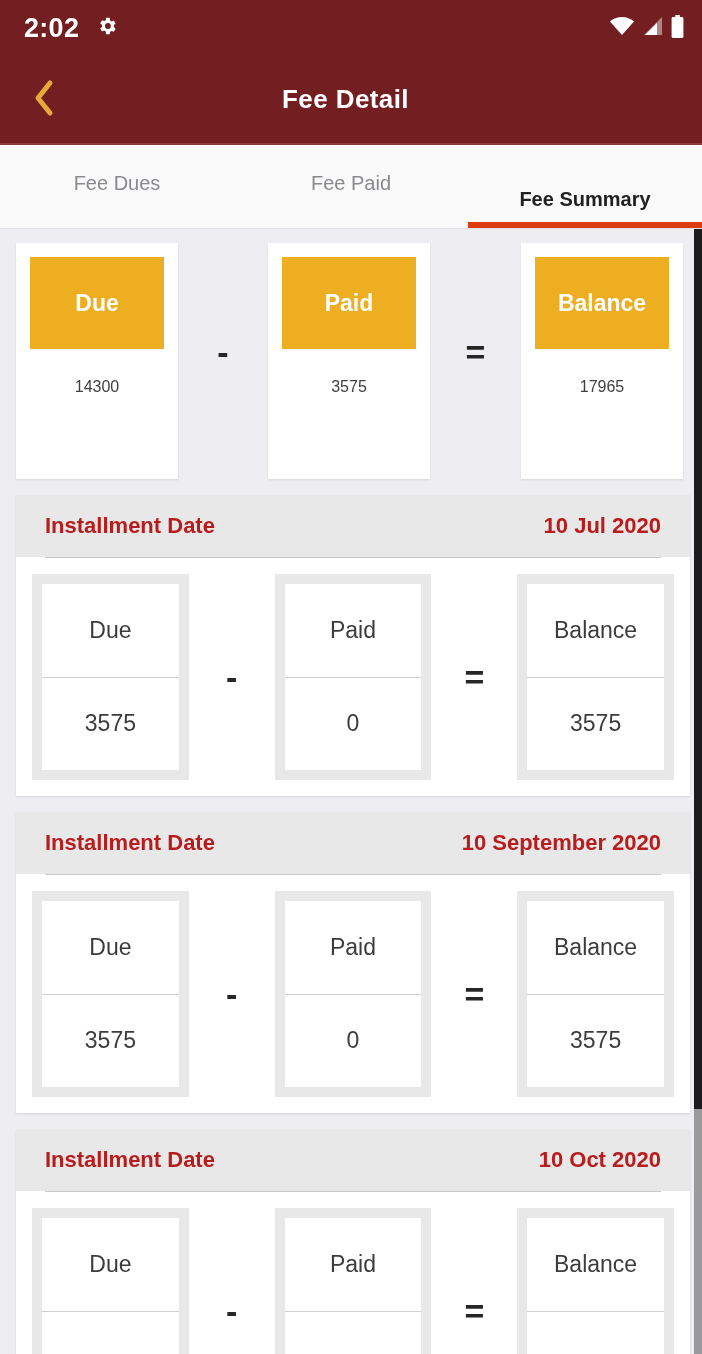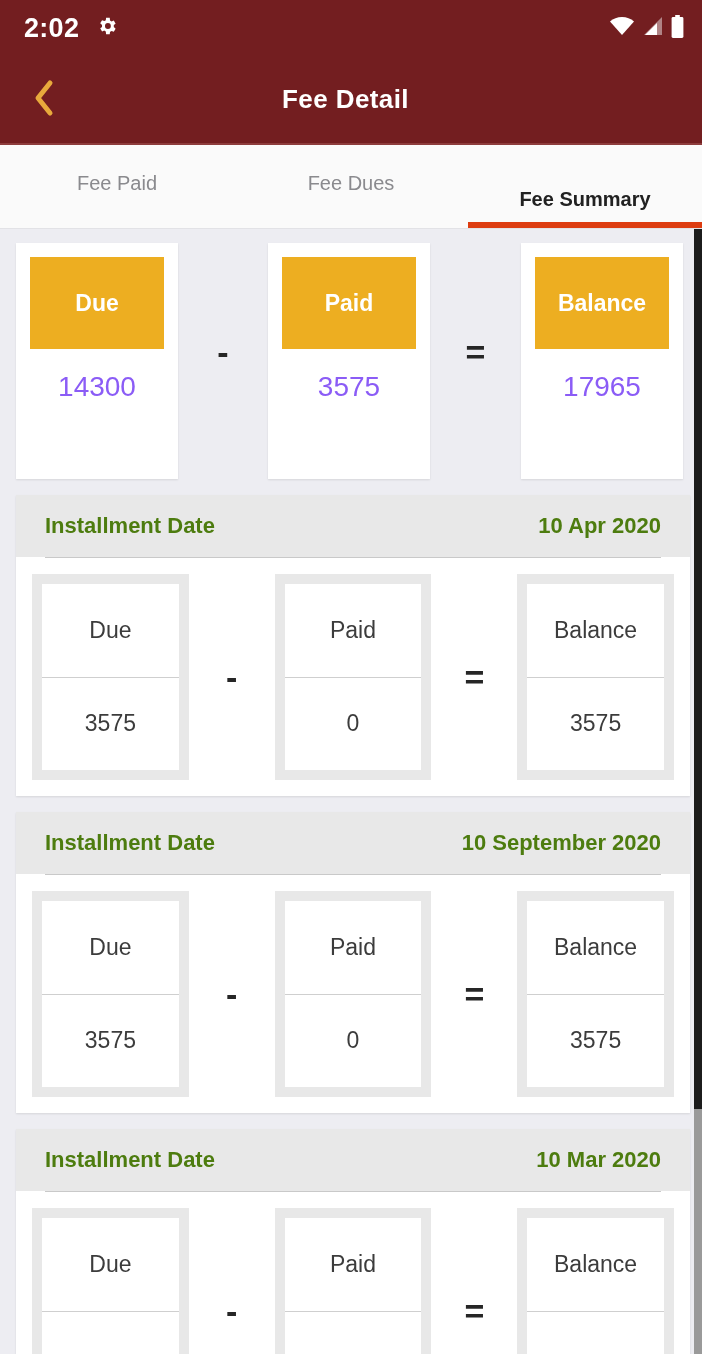--- a/index.html
+++ b/index.html
@@ -140,22 +140,22 @@
     justify-content: center;
     color: #ffffff;
     font-size: 23px;
     font-weight: bold;
   }
   .summary-value {
     height: 76px;
     display: flex;
     align-items: center;
     justify-content: center;
-    font-size: 28px;
-    color: #8b5cf6;
+    font-size: 16px;
+    color: #404040;
   }
   .op {
     width: 90px;
     display: flex;
     align-items: flex-start;
     justify-content: center;
     padding-top: 92px;
     font-size: 34px;
     font-weight: bold;
     color: #262626;
@@ -171,21 +171,21 @@
   }
   .inst-head {
     background: #e8e8e8;
     height: 62px;
     display: flex;
     align-items: center;
     justify-content: space-between;
     padding: 0 29px;
     font-size: 22px;
     font-weight: bold;
-    color: #4d7c0f;
+    color: #b91c1c;
   }
   .inst-rule {
     height: 1px;
     background: #c9c9c9;
     margin: 0 29px;
   }
   .inst-body {
     display: flex;
     align-items: stretch;
     padding: 16px 16px 16px 16px;
@@ -287,24 +287,24 @@
         <svg width="22" height="38" viewBox="0 0 22 38">
           <path d="M18 4L6 19l12 15" stroke="#e8a93c" stroke-width="5" fill="none" stroke-linecap="round" stroke-linejoin="round"></path>
         </svg>
       </span>
     </div>
     <div class="app-title">Fee Detail</div>
   </div>
 
   <div class="tab-bar">
     <div class="tab">
+      <span>Fee Dues</span>
+    </div>
+    <div class="tab">
       <span>Fee Paid</span>
-    </div>
-    <div class="tab">
-      <span>Fee Dues</span>
     </div>
     <div class="tab active">
       <span>Fee Summary</span>
     </div>
   </div>
 
   <div class="scroll-body">
 
     <div class="summary-row">
 
@@ -325,21 +325,21 @@
       <div class="summary-card">
         <div class="summary-head">Balance</div>
         <div class="summary-value">17965</div>
       </div>
 
     </div>
 
     <div class="inst-card">
       <div class="inst-head">
         <span>Installment Date</span>
-        <span>10 Apr 2020</span>
+        <span>10 Jul 2020</span>
       </div>
       <div class="inst-rule"></div>
       <div class="inst-body">
         <div class="box-frame">
           <div class="box-inner">
             <div class="box-label">Due</div>
             <div class="box-value">3575</div>
           </div>
         </div>
         <div class="box-op">-</div>
@@ -385,21 +385,21 @@
             <div class="box-label">Balance</div>
             <div class="box-value">3575</div>
           </div>
         </div>
       </div>
     </div>
 
     <div class="inst-card">
       <div class="inst-head">
         <span>Installment Date</span>
-        <span>10 Mar 2020</span>
+        <span>10 Oct 2020</span>
       </div>
       <div class="inst-rule"></div>
       <div class="inst-body">
         <div class="box-frame">
           <div class="box-inner">
             <div class="box-label">Due</div>
             <div class="box-value"></div>
           </div>
         </div>
         <div class="box-op">-</div>

